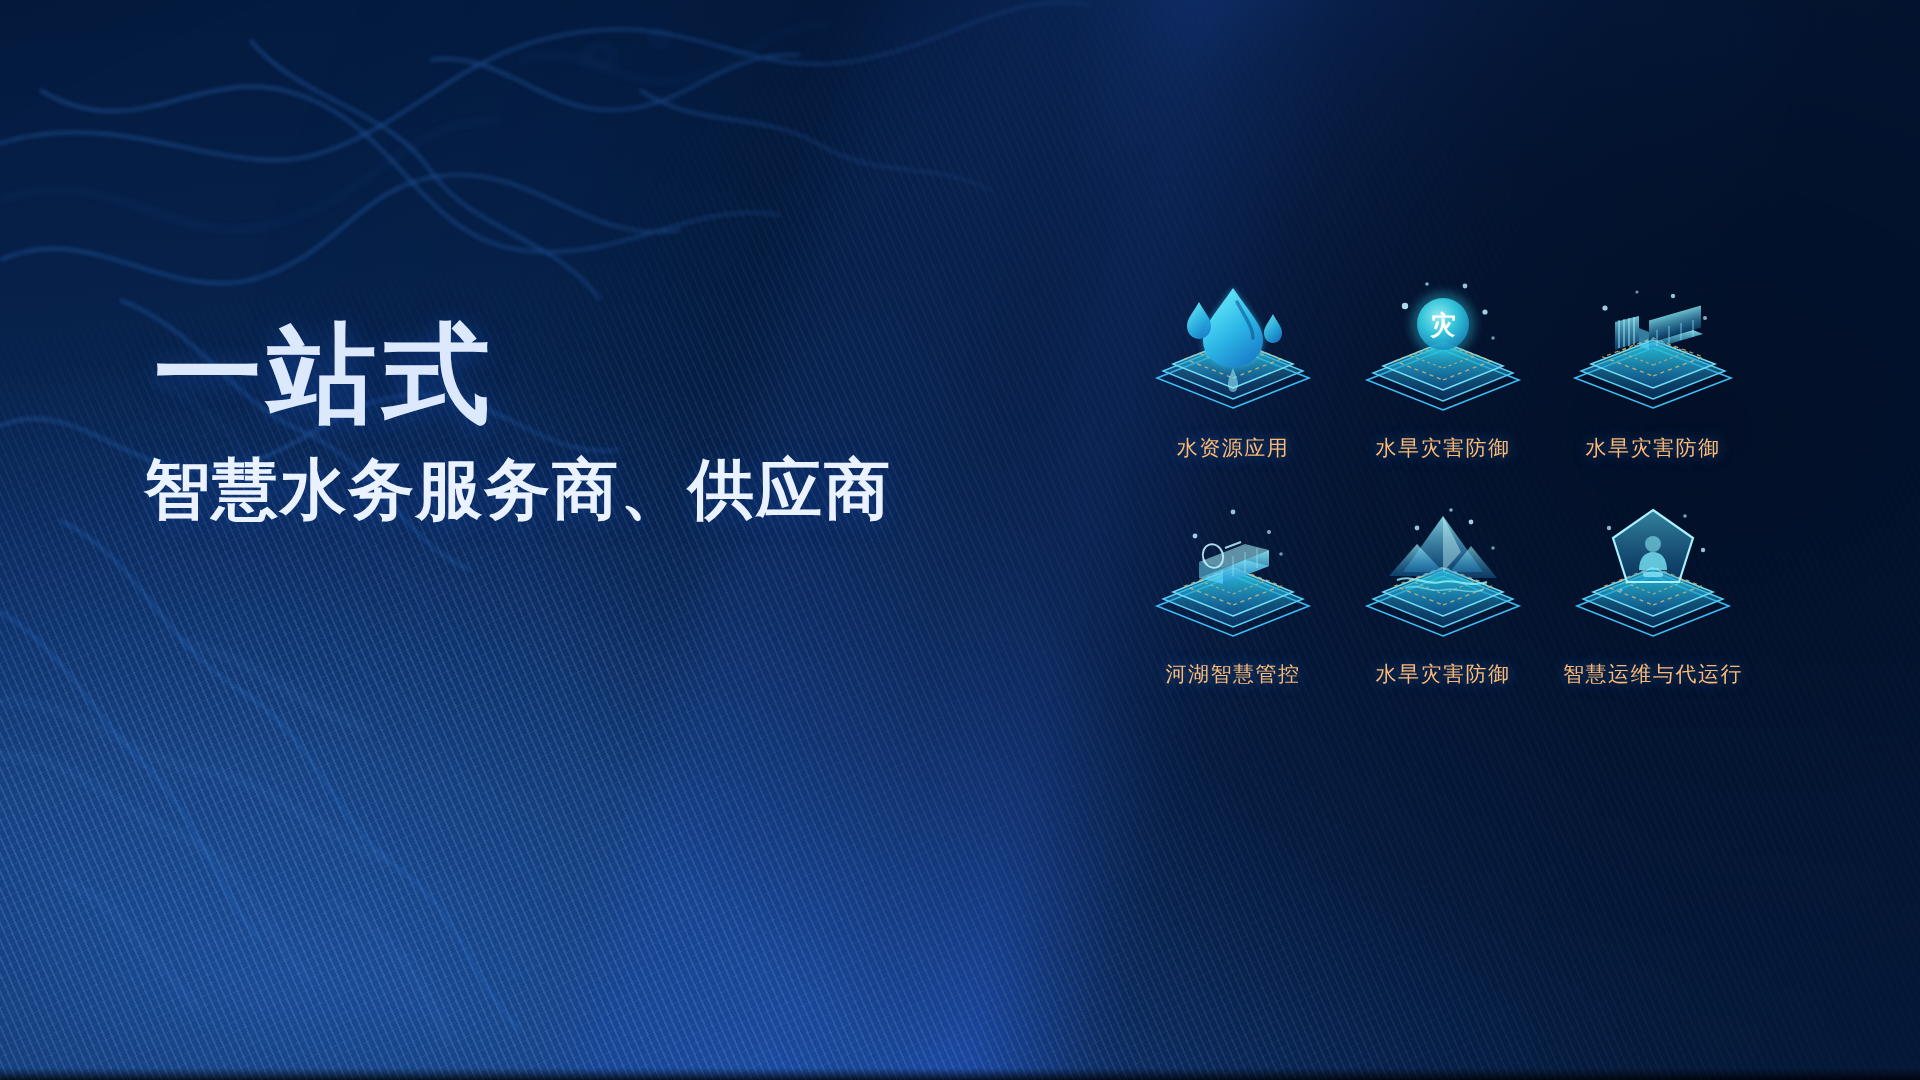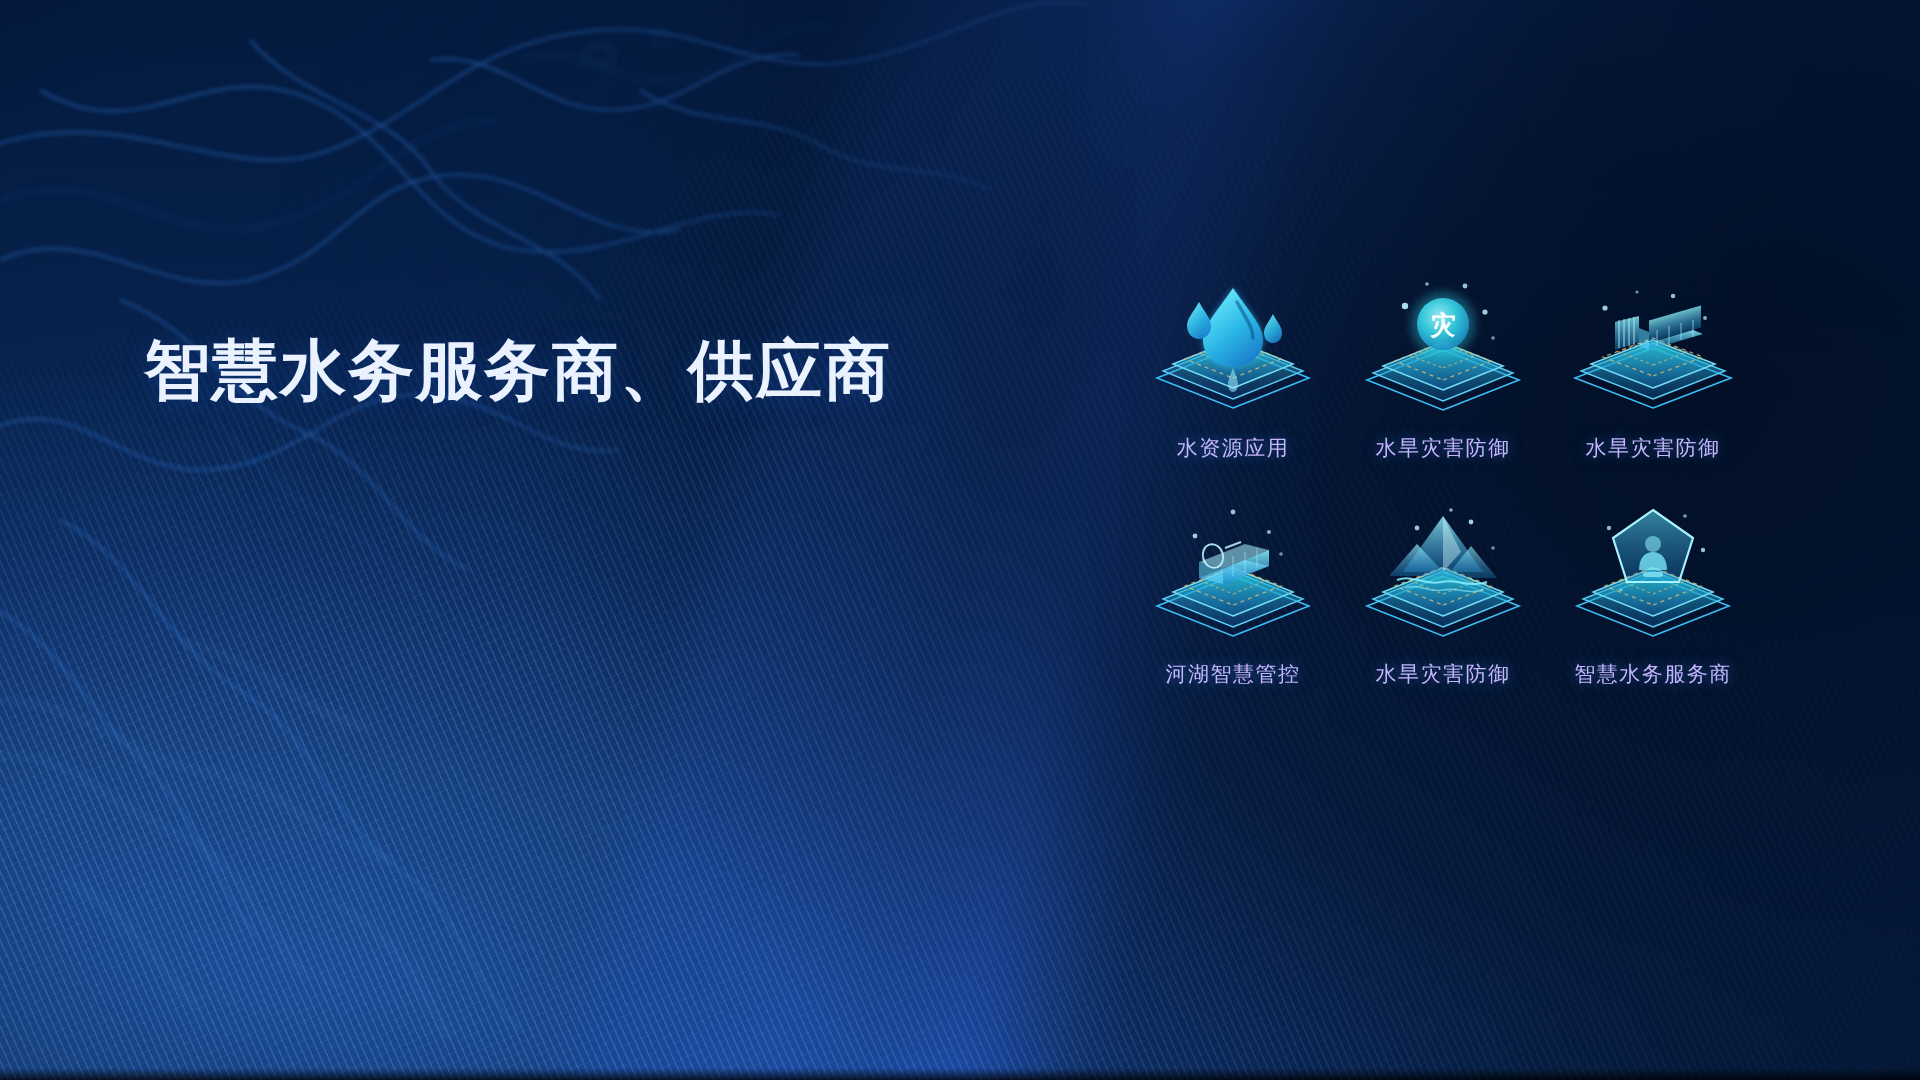--- a/index.html
+++ b/index.html
@@ -152,21 +152,21 @@
   .icon-art {
     width: 200px;
     height: 160px;
     position: relative;
   }
   .icon-art svg { display:block; width: 100%; height: 100%; overflow: visible; }
   .icon-label {
     margin-top: 6px;
     font-size: 21px;
     letter-spacing: 1.5px;
-    color: #c4b5fd;
+    color: #fdba74;
     white-space: nowrap;
     text-shadow: 0 0 14px rgba(60,130,220,.55);
   }
 </style>
 </head>
 <body>
 
 <div id="stage">
 
   <div class="bg-base"></div>
@@ -224,20 +224,21 @@
       <path d="M330,900 C390,930 420,980 450,1040"></path>
       <path d="M180,640 C260,660 300,710 370,730"></path>
     </g>
   </svg>
 
   <div class="bg-darkright"></div>
   <div class="bg-vignette"></div>
   <div class="bg-bottomfade"></div>
 
   <div class="headline-wrap">
+    <h1 class="headline-main">一站式</h1>
     <h2 class="headline-sub">智慧水务服务商、供应商</h2>
   </div>
 
   <div class="icon-grid">
 
     <div class="icon-cell">
       <div class="icon-art">
         <svg viewBox="0 0 200 160">
           <defs>
             <linearGradient id="p1a" x1="0" y1="0" x2="0" y2="1">
@@ -478,17 +479,17 @@
             <rect x="90" y="78" width="20" height="5" rx="2" fill="#aef5ff" opacity=".6"></rect>
           </g>
           <g fill="#bdefff">
             <circle cx="56" cy="34" r="2.2" opacity=".75"></circle>
             <circle cx="150" cy="56" r="2.2" opacity=".8"></circle>
             <circle cx="132" cy="22" r="1.8" opacity=".65"></circle>
             <circle cx="68" cy="96" r="1.6" opacity=".55"></circle>
           </g>
         </svg>
       </div>
-      <div class="icon-label">智慧水务服务商</div>
+      <div class="icon-label">智慧运维与代运行</div>
     </div>
 
   </div>
 </div>
 
 </body></html>

